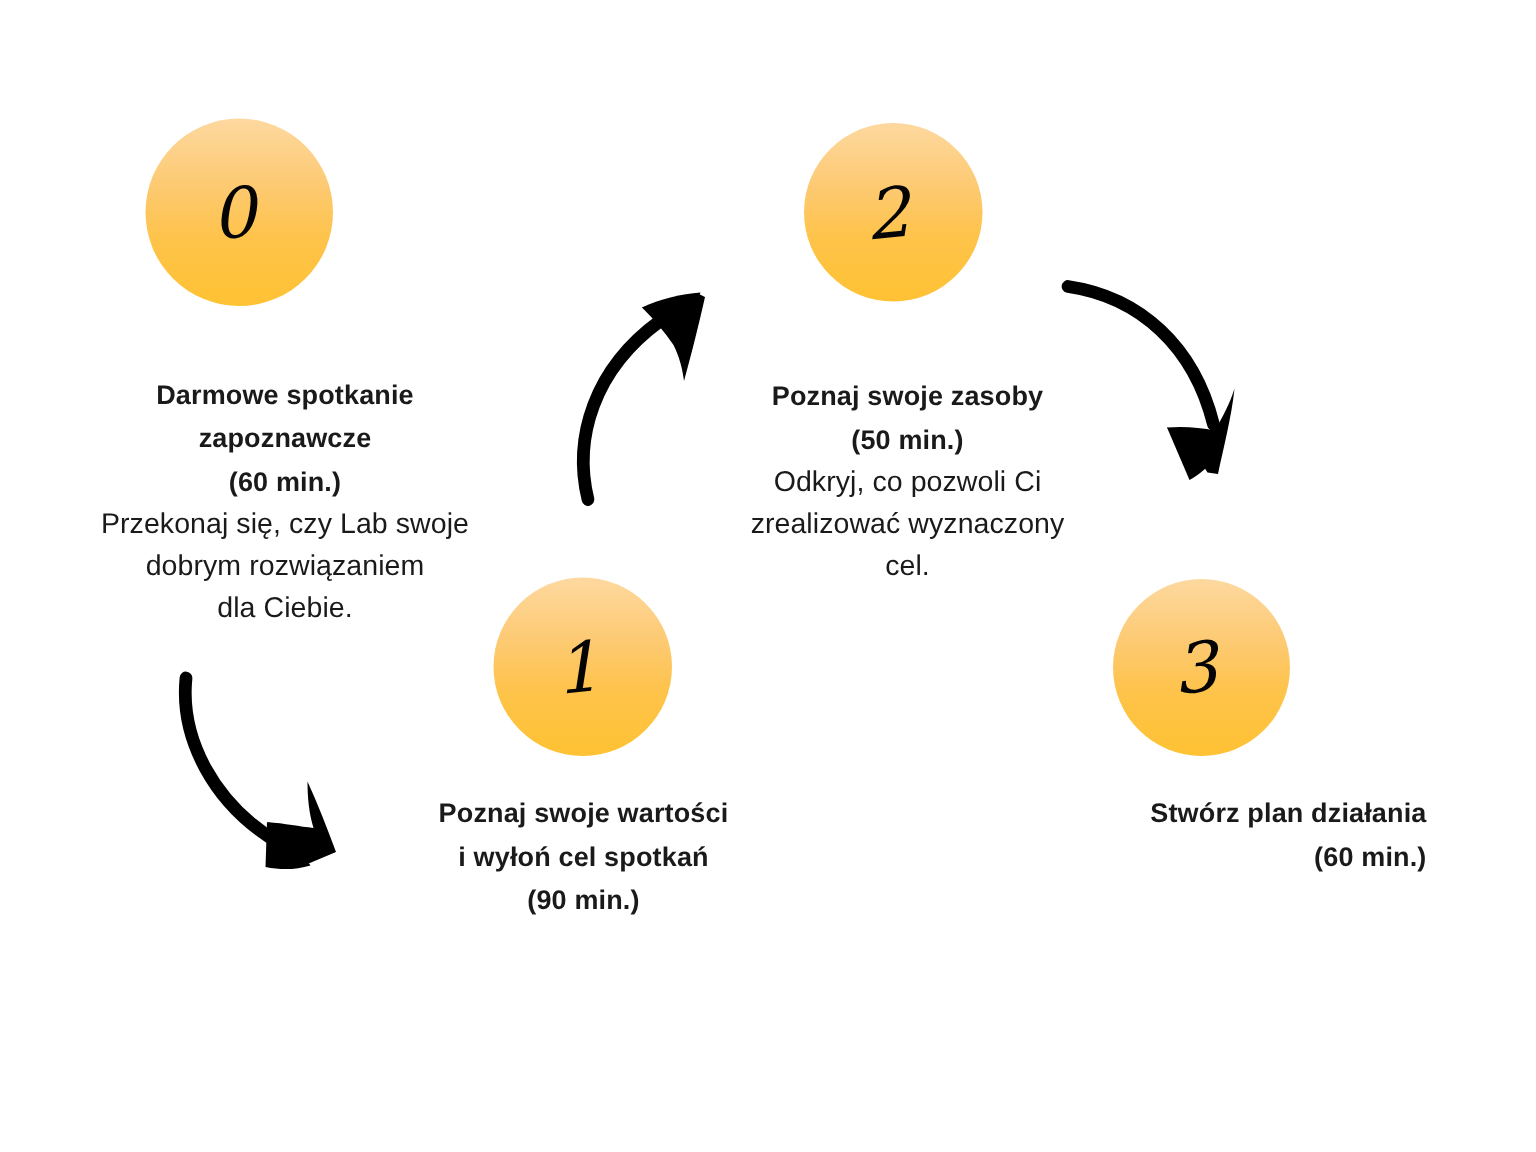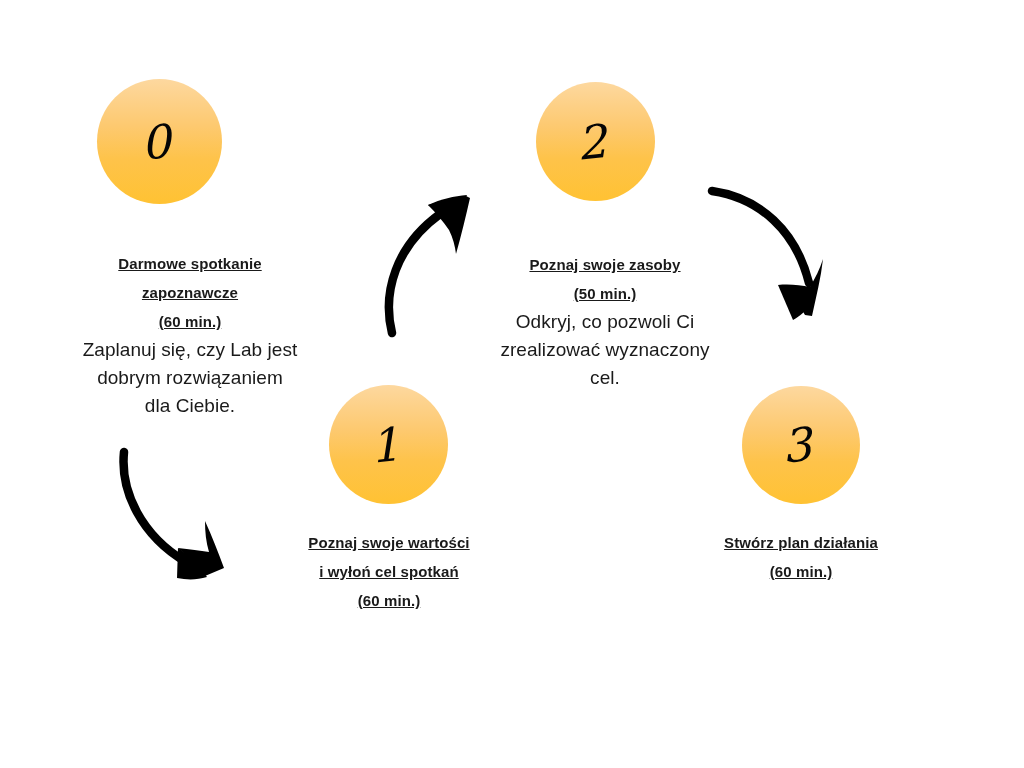--- a/index.html
+++ b/index.html
@@ -50,26 +50,25 @@
     user-select: none;
   }
 
   
   .node-text {
     position: absolute;
     text-align: center;
   }
   .node-title {
     font-weight: bold;
-    font-size: 15px;
+    font-size: 18px;
     line-height: 29px;
     letter-spacing: 0.1px;
     white-space: pre-line;
     margin: 0;
-    text-decoration: underline;
   }
   .node-desc {
     font-weight: normal;
     font-size: 19px;
     line-height: 28px;
     letter-spacing: 0.05px;
     white-space: pre-line;
     margin: 0;
   }
 
@@ -88,49 +87,49 @@
 
 <div class="canvas">
 
   <div class="node-circle" style="left:97px; top:79px; width:125px; height:125px;">
     <span class="node-number">0</span>
   </div>
   <div class="node-text" style="left:40px; top:249px; width:300px;">
     <p class="node-title">Darmowe spotkanie
 zapoznawcze
 (60 min.)</p>
-    <p class="node-desc">Zaplanuj się, czy Lab jest
+    <p class="node-desc">Przekonaj się, czy Lab swoje
 dobrym rozwiązaniem
 dla Ciebie.</p>
   </div>
 
   <div class="node-circle" style="left:329px; top:385px; width:119px; height:119px;">
     <span class="node-number">1</span>
   </div>
   <div class="node-text" style="left:239px; top:528px; width:300px;">
     <p class="node-title">Poznaj swoje wartości
 i wyłoń cel spotkań
-(60 min.)</p>
+(90 min.)</p>
   </div>
 
   <div class="node-circle" style="left:536px; top:82px; width:119px; height:119px;">
     <span class="node-number">2</span>
   </div>
   <div class="node-text" style="left:455px; top:250px; width:300px;">
     <p class="node-title">Poznaj swoje zasoby
 (50 min.)</p>
     <p class="node-desc">Odkryj, co pozwoli Ci
 zrealizować wyznaczony
 cel.</p>
   </div>
 
   <div class="node-circle" style="left:742px; top:386px; width:118px; height:118px;">
     <span class="node-number">3</span>
   </div>
-  <div class="node-text" style="left:651px; top:528px; width:300px;">
+  <div class="node-text" style="left:651px; top:528px; width:300px;text-align:right;">
     <p class="node-title">Stwórz plan działania
 (60 min.)</p>
   </div>
 
   <svg class="arrow-layer" viewBox="0 0 1024 768" xmlns="http://www.w3.org/2000/svg">
 
     <g>
       <path d="M124,452
                C120,492 142,536 186,562" fill="none" stroke="#000000" stroke-width="8.5" stroke-linecap="round"></path>
       <path d="M205,576

